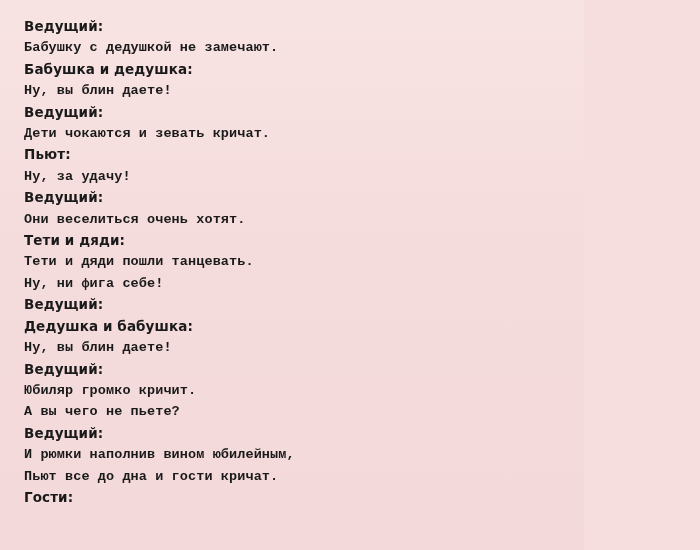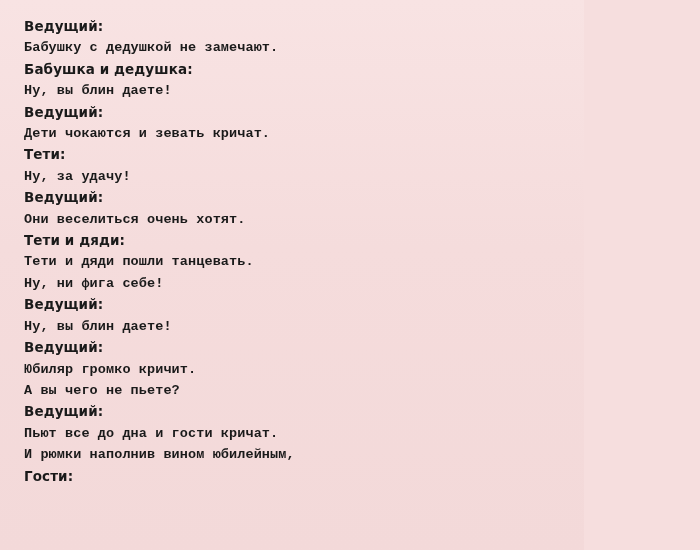--- a/index.html
+++ b/index.html
@@ -46,30 +46,31 @@
 <body>
 
 <div class="page" style="background-color: rgb(245, 220, 220); color: rgb(26, 26, 26);">
   <div class="script">
       <div class="line speaker">Ведущий:</div>
       <div class="line text">Бабушку с дедушкой не замечают.</div>
       <div class="line speaker">Бабушка и дедушка:</div>
       <div class="line text">Ну, вы блин даете!</div>
       <div class="line speaker">Ведущий:</div>
       <div class="line text">Дети чокаются и зевать кричат.</div>
-      <div class="line speaker">Тети:</div>
+      <div class="line speaker">Пьют:</div>
       <div class="line text">Ну, за удачу!</div>
       <div class="line speaker">Ведущий:</div>
       <div class="line text">Они веселиться очень хотят.</div>
       <div class="line speaker">Тети и дяди:</div>
       <div class="line text">Тети и дяди пошли танцевать.</div>
       <div class="line text">Ну, ни фига себе!</div>
       <div class="line speaker">Ведущий:</div>
+      <div class="line speaker">Дедушка и бабушка:</div>
       <div class="line text">Ну, вы блин даете!</div>
       <div class="line speaker">Ведущий:</div>
       <div class="line text">Юбиляр громко кричит.</div>
       <div class="line text">А вы чего не пьете?</div>
       <div class="line speaker">Ведущий:</div>
+      <div class="line text">И рюмки наполнив вином юбилейным,</div>
       <div class="line text">Пьют все до дна и гости кричат.</div>
-      <div class="line text">И рюмки наполнив вином юбилейным,</div>
       <div class="line speaker">Гости:</div>
     </div>
 </div>
 
 </body></html>

